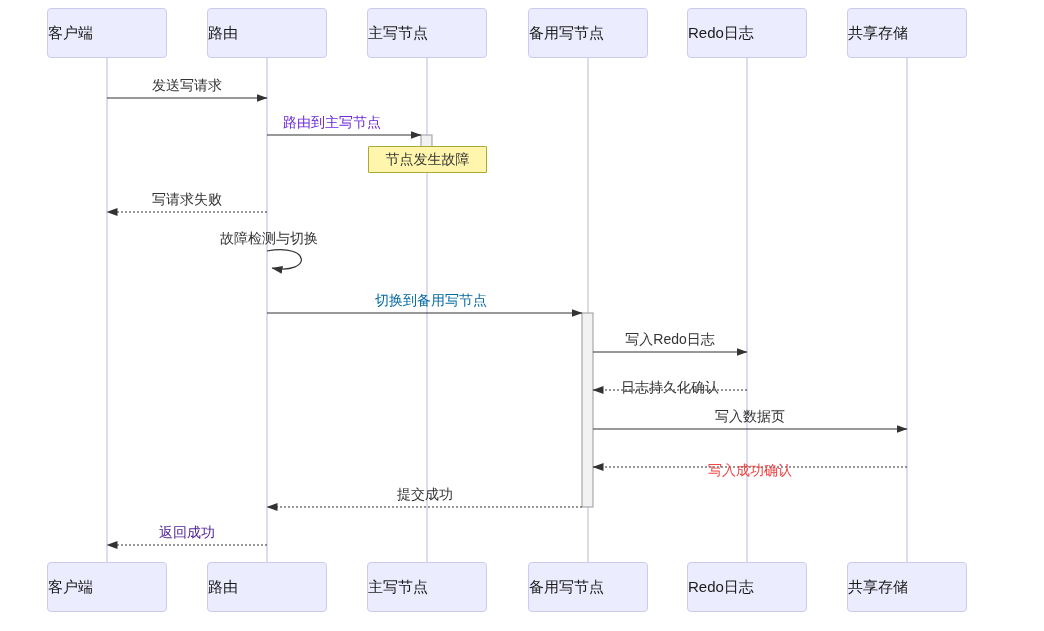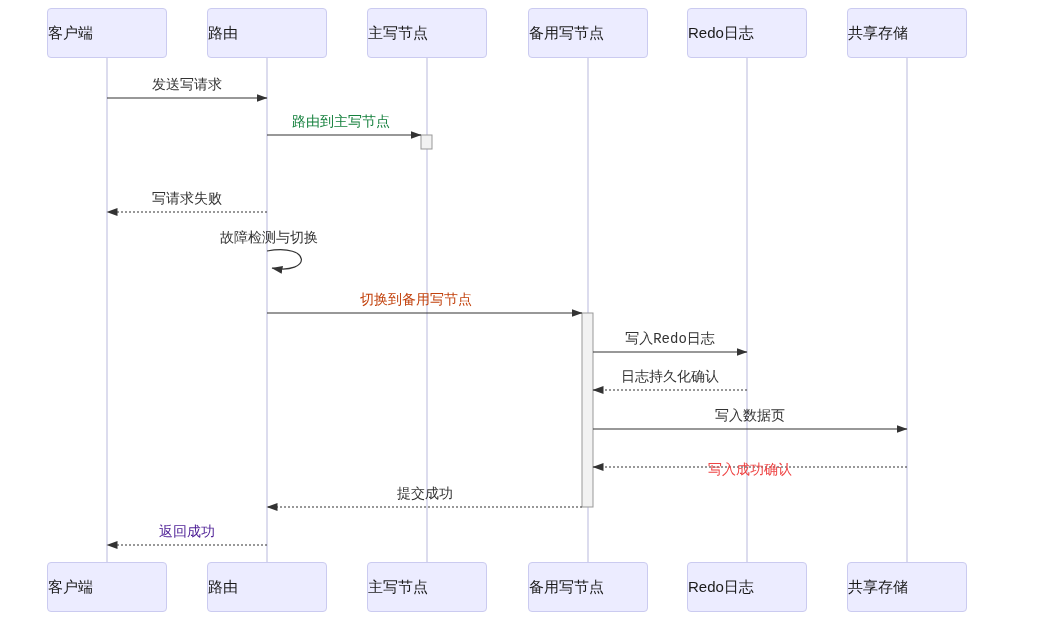--- a/index.html
+++ b/index.html
@@ -29,21 +29,20 @@
     font-size: 15px;
     color: #1a1a1a;
   }
   .msg-label {
     position: absolute;
     transform: translateX(-50%);
     white-space: nowrap;
     font-size: 14px;
     line-height: 16px;
     color: #333333;
-    font-family: Liberation Mono, monospace;
   }
   .note-box {
     position: absolute;
     box-sizing: border-box;
     border: 1px solid #AAAA33;
     background: #FFF5AD;
     border-radius: 1px;
     display: flex;
     align-items: center;
     justify-content: center;
@@ -75,30 +74,31 @@
       <line x1="267" y1="313" x2="582" y2="313" stroke="#333333" stroke-width="1.2" marker-end="url(#arw)"></line>
       <line x1="593" y1="352" x2="747" y2="352" stroke="#333333" stroke-width="1.2" marker-end="url(#arw)"></line>
       <line x1="747" y1="390" x2="593" y2="390" stroke="#333333" stroke-width="1.2" marker-end="url(#arw)" stroke-dasharray="2,2"></line>
       <line x1="593" y1="429" x2="907" y2="429" stroke="#333333" stroke-width="1.2" marker-end="url(#arw)"></line>
       <line x1="907" y1="467" x2="593" y2="467" stroke="#333333" stroke-width="1.2" marker-end="url(#arw)" stroke-dasharray="2,2"></line>
       <line x1="582" y1="507" x2="267" y2="507" stroke="#333333" stroke-width="1.2" marker-end="url(#arw)" stroke-dasharray="2,2"></line>
       <line x1="267" y1="545" x2="107" y2="545" stroke="#333333" stroke-width="1.2" marker-end="url(#arw)" stroke-dasharray="2,2"></line>
       <path d="M 267 251 C 312 243, 312 275, 272 268" fill="none" stroke="#333333" stroke-width="1.2" marker-end="url(#arw)"></path>
     </svg>
 <div class="msg-label" style="left: 187px; top: 77px; color: rgb(51, 51, 51);">发送写请求</div>
-    <div class="msg-label" style="left: 341px; top: 114px; color: #15803d;">路由到主写节点</div>
+    <div class="msg-label" style="left: 332px; top: 114px; color: #6d28d9;">路由到主写节点</div>
     <div class="msg-label" style="left: 187px; top: 191px; color: rgb(51, 51, 51);">写请求失败</div>
-    <div class="msg-label" style="left: 416px; top: 292px; color: #c2410c;">切换到备用写节点</div>
+    <div class="msg-label" style="left: 431px; top: 292px; color: #0369a1;">切换到备用写节点</div>
     <div class="msg-label" style="left: 670px; top: 331px; color: rgb(51, 51, 51);">写入Redo日志</div>
-    <div class="msg-label" style="left: 670px; top: 369px; color: rgb(51, 51, 51);">日志持久化确认</div>
+    <div class="msg-label" style="left: 670px; top: 379px; color: rgb(51, 51, 51);">日志持久化确认</div>
     <div class="msg-label" style="left: 750px; top: 408px; color: rgb(51, 51, 51);">写入数据页</div>
     <div class="msg-label" style="left: 750px; top: 462px; color: #ef4444;">写入成功确认</div>
     <div class="msg-label" style="left: 425px; top: 486px; color: rgb(51, 51, 51);">提交成功</div>
     <div class="msg-label" style="left: 187px; top: 524px; color: #4c1d95;">返回成功</div>
     <div class="msg-label" style="left: 269px; top: 230px; color: rgb(51, 51, 51); text-align: right;">故障检测与切换</div>
+    <div class="note-box" style="left: 368px; top: 146px; width: 119px; height: 27px; background: rgb(255, 245, 173); border-color: rgb(170, 170, 51);">节点发生故障</div>
     <div class="actor-box" style="left: 47px; top: 8px; width: 120px; height: 50px; background: rgb(236, 236, 255); border-color: rgb(203, 203, 240); color: rgb(26, 26, 26);">
       <span>客户端</span>
     </div>
     <div class="actor-box" style="left: 47px; top: 562px; width: 120px; height: 50px; background: rgb(236, 236, 255); border-color: rgb(203, 203, 240); color: rgb(26, 26, 26);">
       <span>客户端</span>
     </div>
     <div class="actor-box" style="left: 207px; top: 8px; width: 120px; height: 50px; background: rgb(236, 236, 255); border-color: rgb(203, 203, 240); color: rgb(26, 26, 26);">
       <span>路由</span>
     </div>
     <div class="actor-box" style="left: 207px; top: 562px; width: 120px; height: 50px; background: rgb(236, 236, 255); border-color: rgb(203, 203, 240); color: rgb(26, 26, 26);">

